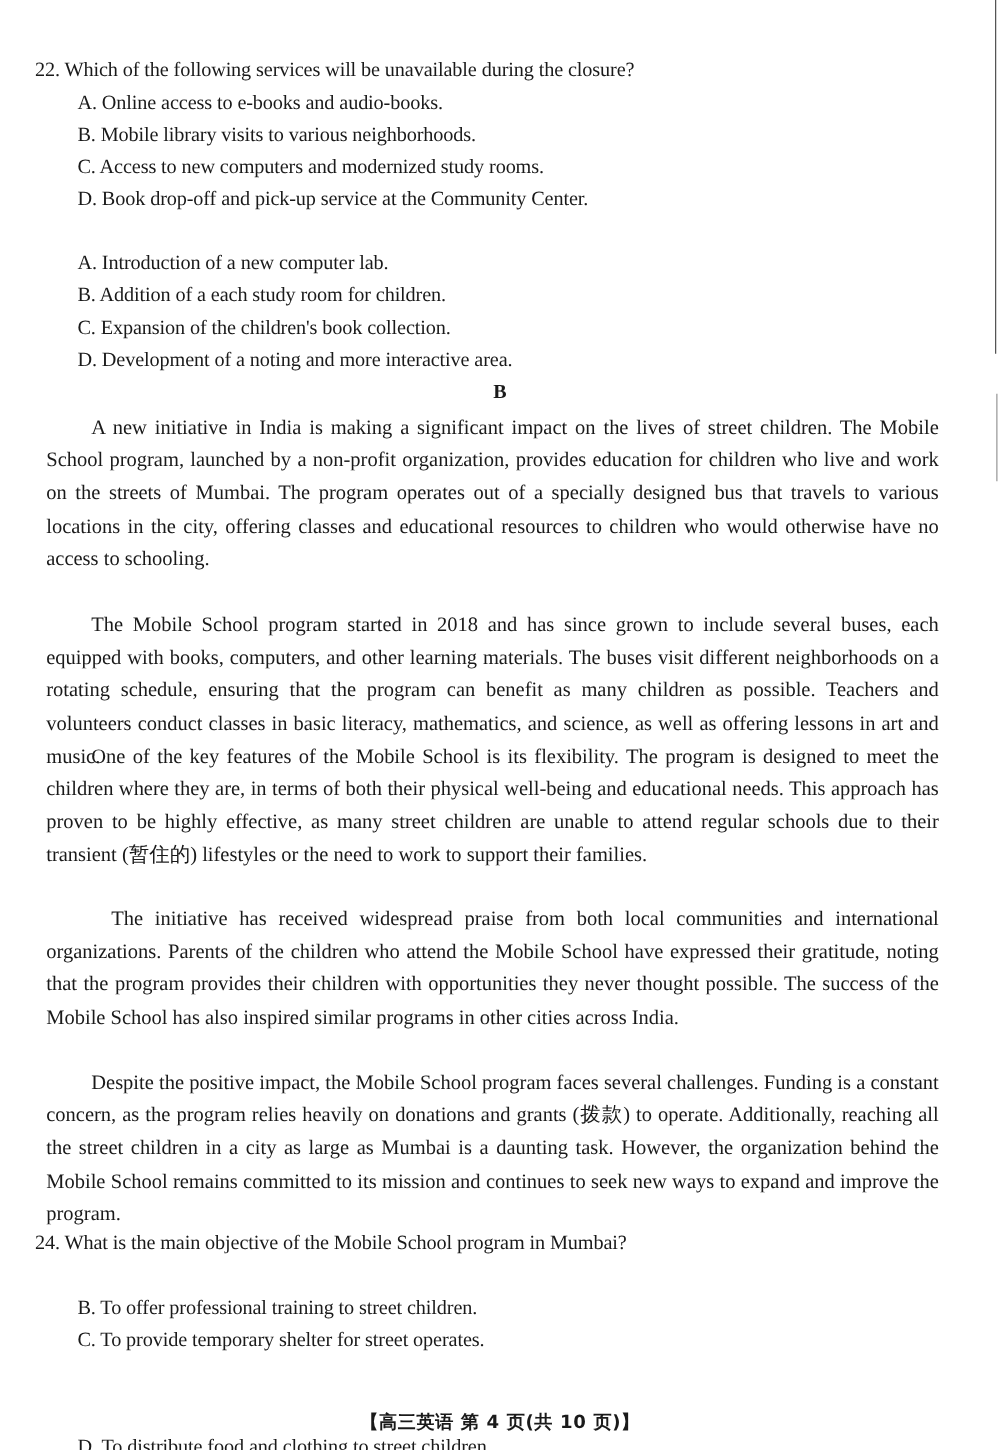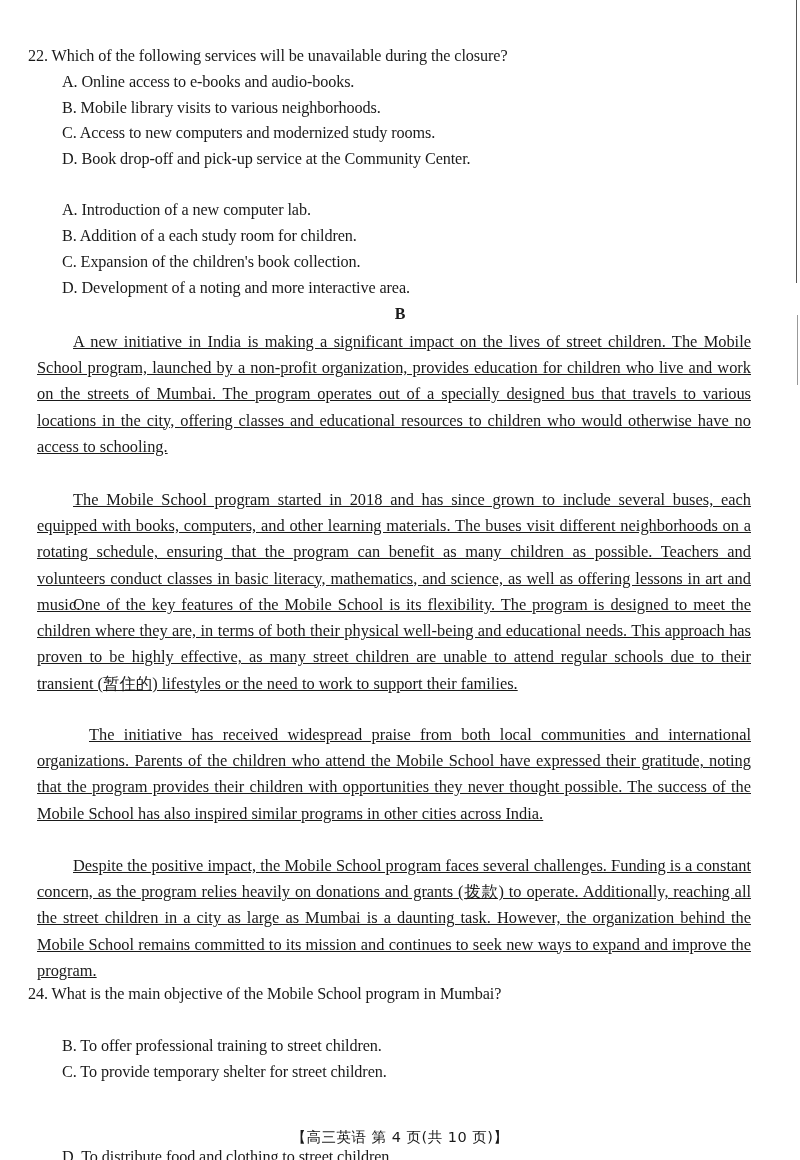--- a/index.html
+++ b/index.html
@@ -61,30 +61,29 @@
     top: 305px;
   }
   .para {
     position: absolute;
     left: 37px;
     width: 714px;
     font-size: 16.4px;
     line-height: 26.2px;
     text-align: justify;
     text-align-last: left;
-    text-decoration: underline;
   }
   .footer {
     position: absolute;
     left: 0;
     width: 800px;
     top: 1128px;
     text-align: center;
     font-size: 14.5px;
-    font-weight: normal;
+    font-weight: bold;
     font-family: "DejaVu Sans", sans-serif;
     letter-spacing: 0.5px;
   }
 </style>
 </head>
 <body>
 
 <div class="page">
   <div class="edge-line"></div>
   <div class="edge-line2"></div>
@@ -103,17 +102,17 @@
   <div class="section-title">B</div>
 
   <div class="para" style="top:329px; text-indent:36px">A new initiative in India is making a significant impact on the lives of street children. The Mobile School program, launched by a non-profit organization, provides education for children who live and work on the streets of Mumbai. The program operates out of a specially designed bus that travels to various locations in the city, offering classes and educational resources to children who would otherwise have no access to schooling.</div>
   <div class="para" style="top:487px; text-indent:36px">The Mobile School program started in 2018 and has since grown to include several buses, each equipped with books, computers, and other learning materials. The buses visit different neighborhoods on a rotating schedule, ensuring that the program can benefit as many children as possible. Teachers and volunteers conduct classes in basic literacy, mathematics, and science, as well as offering lessons in art and music.</div>
   <div class="para" style="top:592px; text-indent:36px">One of the key features of the Mobile School is its flexibility. The program is designed to meet the children where they are, in terms of both their physical well-being and educational needs. This approach has proven to be highly effective, as many street children are unable to attend regular schools due to their transient (暂住的) lifestyles or the need to work to support their families.</div>
   <div class="para" style="top:722px; text-indent:52px">The initiative has received widespread praise from both local communities and international organizations. Parents of the children who attend the Mobile School have expressed their gratitude, noting that the program provides their children with opportunities they never thought possible. The success of the Mobile School has also inspired similar programs in other cities across India.</div>
   <div class="para" style="top:853px; text-indent:36px">Despite the positive impact, the Mobile School program faces several challenges. Funding is a constant concern, as the program relies heavily on donations and grants (拨款) to operate. Additionally, reaching all the street children in a city as large as Mumbai is a daunting task. However, the organization behind the Mobile School remains committed to its mission and continues to seek new ways to expand and improve the program.</div>
 
   <div class="q-stem" style="top:985px">24. What is the main objective of the Mobile School program in Mumbai?</div>
   <div class="q-opt" style="top:1037px">B. To offer professional training to street children.</div>
-  <div class="q-opt" style="top:1063px">C. To provide temporary shelter for street children.</div>
+  <div class="q-opt" style="top:1063px">C. To provide temporary shelter for street operates.</div>
   <div class="q-opt" style="top:1148px">D. To distribute food and clothing to street children.</div>
 
   <div class="footer">【高三英语  第 4 页(共 10 页)】</div>
 </div>
 
 </body></html>

